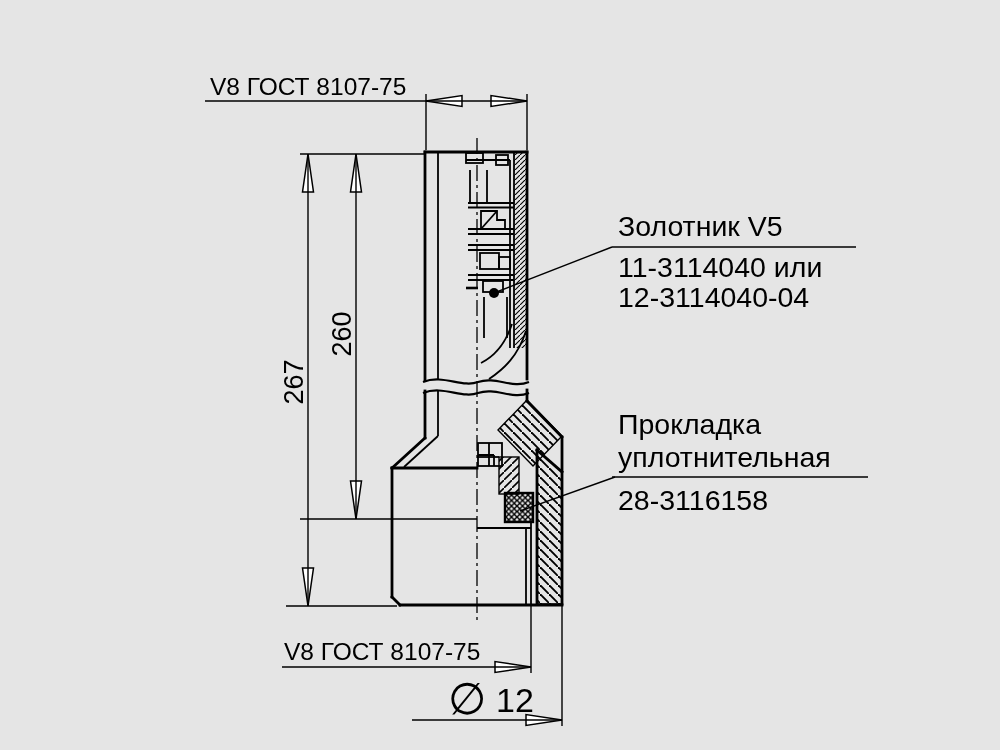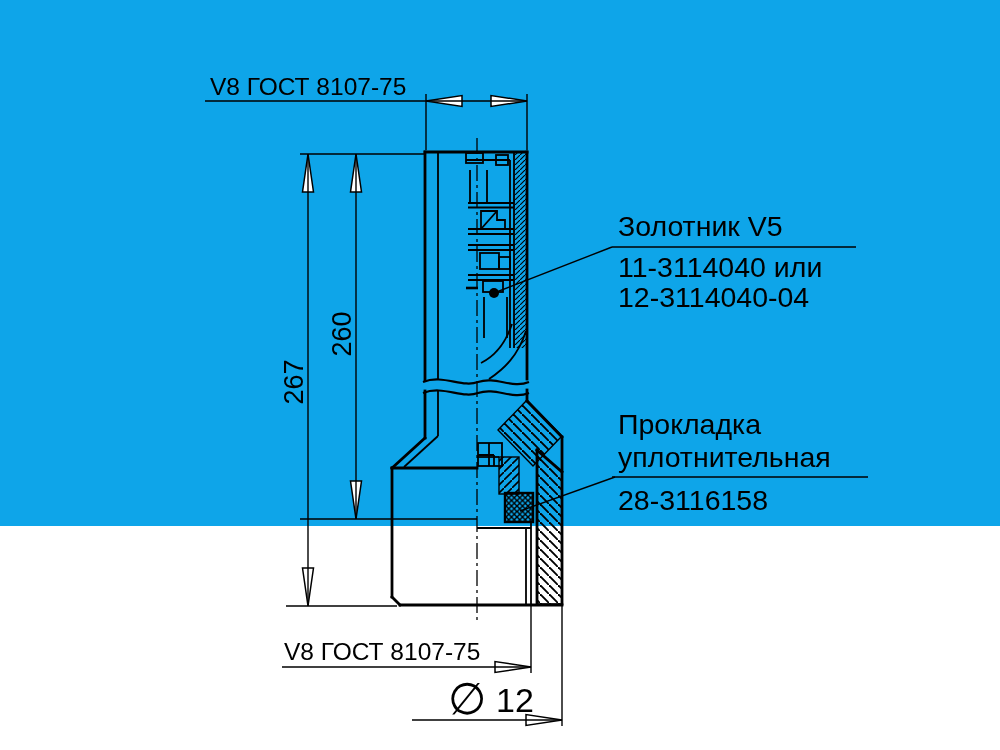--- a/index.html
+++ b/index.html
@@ -6,22 +6,22 @@
     margin: 0;
     padding: 0;
     background: #ffffff;
     width: 1000px;
     height: 750px;
     overflow: hidden;
   }
   .canvas-wrap {
     position: relative;
     width: 1000px;
-    height: 526px;
-    background: #0ea5e9;
+    height: 750px;
+    background: #e5e5e5;
   }
   svg { display: block; }
   text {
     font-family: "Liberation Sans", sans-serif;
     fill: #000000;
   }
   .dim-text { font-size: 27px; }
   .label-text { font-size: 24.5px; }
   .callout-text { font-size: 28.5px; }
   .dia-symbol { font-family: "DejaVu Sans", sans-serif; font-size: 44px; }

